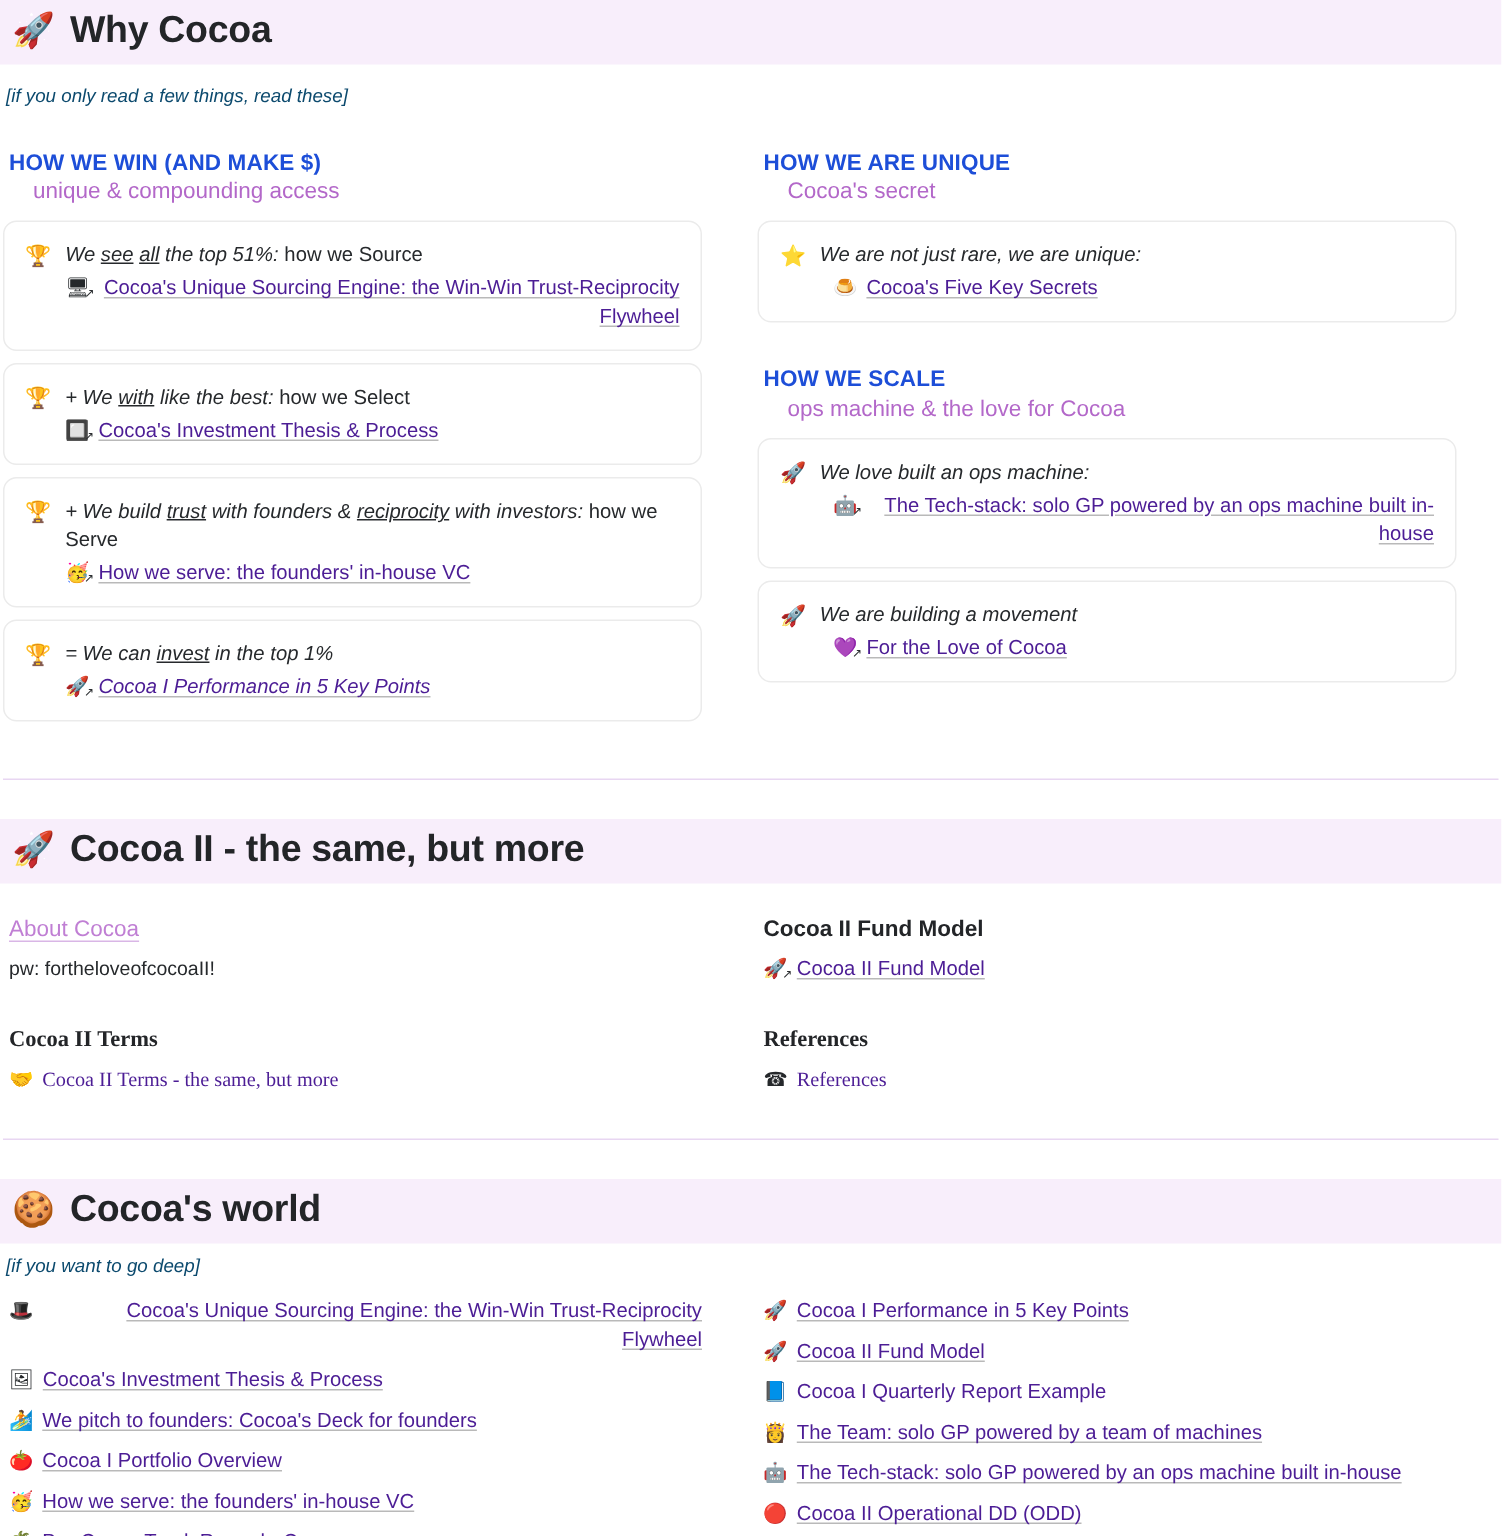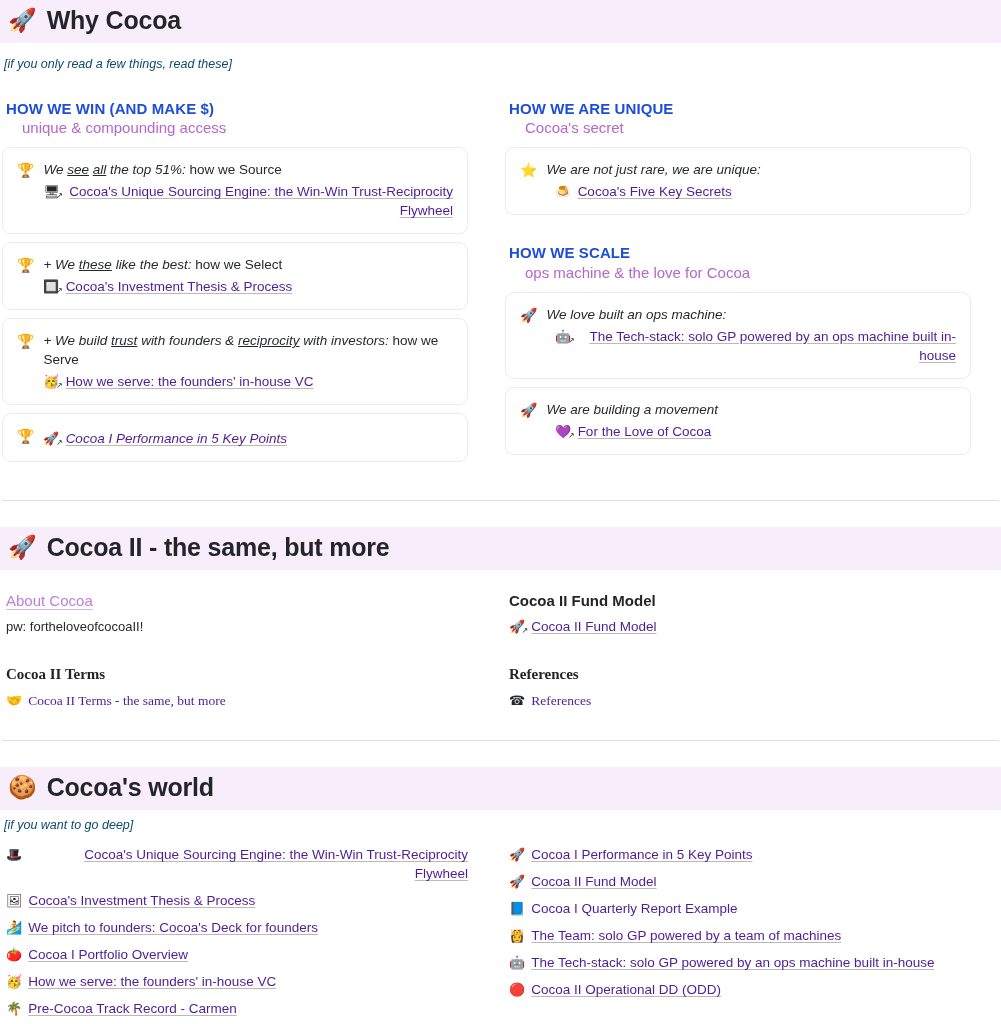--- a/index.html
+++ b/index.html
@@ -219,21 +219,21 @@
             <span class="ltext">Cocoa's Unique Sourcing Engine: the Win-Win Trust-Reciprocity Flywheel</span>
           </div>
         </div>
       </div>
     </div>
 
     <div class="card">
       <div class="card-row">
         <span class="card-ico">🏆</span>
         <div class="card-body">
-          <div class="lead"><span>+ We </span><u>these</u><span> like the best:</span><span class="plain"> how we Select</span></div>
+          <div class="lead"><span>+ We </span><u>with</u><span> like the best:</span><span class="plain"> how we Select</span></div>
           <div class="linkline np">
             <span class="lico"><span>🔲</span><span class="arrow">↗</span></span>
             <span class="ltext">Cocoa's Investment Thesis &amp; Process</span>
           </div>
         </div>
       </div>
     </div>
 
     <div class="card">
       <div class="card-row">
@@ -245,20 +245,21 @@
             <span class="ltext">How we serve: the founders' in-house VC</span>
           </div>
         </div>
       </div>
     </div>
 
     <div class="card">
       <div class="card-row">
         <span class="card-ico">🏆</span>
         <div class="card-body">
+          <div class="lead"><span>= We can </span><u>invest</u><span> in the top 1%</span></div>
           <div class="linkline np">
             <span class="lico"><span>🚀</span><span class="arrow">↗</span></span>
             <span class="ltext italic">Cocoa I Performance in 5 Key Points</span>
           </div>
         </div>
       </div>
     </div>
 
   </div>
 

